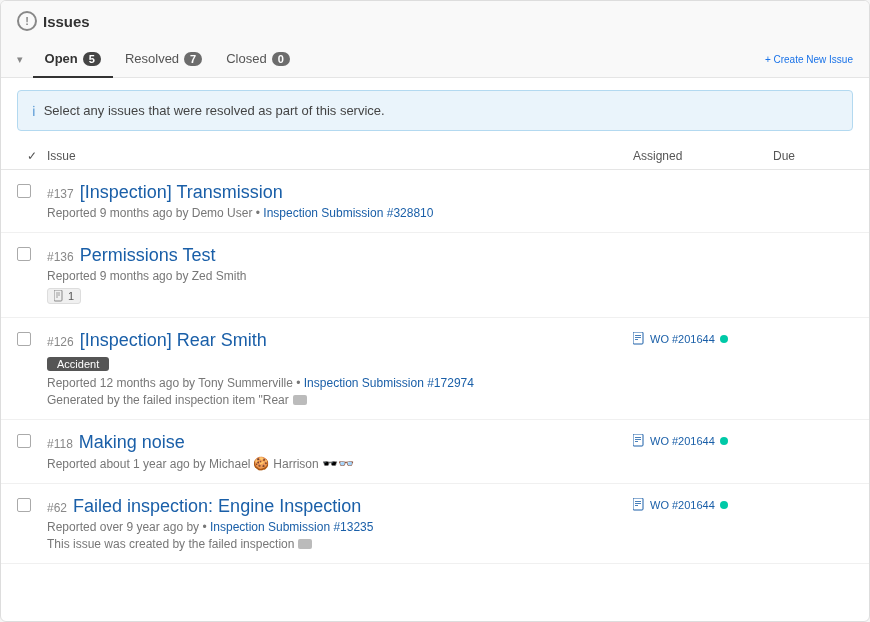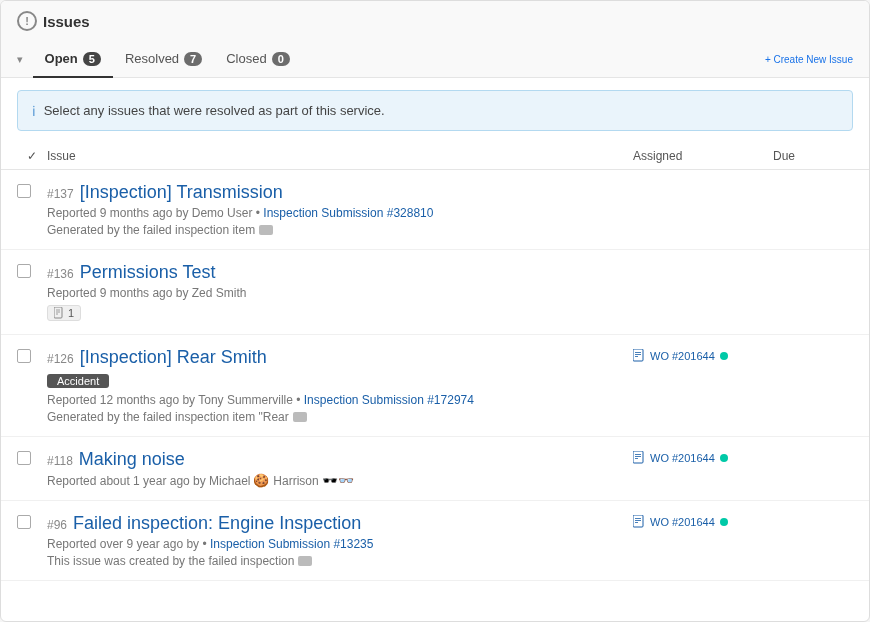--- a/index.html
+++ b/index.html
@@ -287,24 +287,20 @@
     <div>
       <div class="checkbox"></div>
     </div>
     <div class="issue-content">
       <div class="number-meta">
         <span class="issue-number">#137</span>
         <span class="issue-title-link">[Inspection] Transmission</span>
       </div>
       <div class="issue-meta">
         Reported <span>9 months ago</span> by Demo User • <a>Inspection Submission #328810</a>
-      </div>
-      <div class="issue-sub">
-        Generated by the failed inspection item
-        <span class="chat-icon"></span>
       </div>
     </div>
     <div class="assigned-cell"></div>
     <div class="due-cell"></div>
   </div>
 
   <div class="issue-row">
     <div>
       <div class="checkbox"></div>
     </div>
@@ -394,21 +390,21 @@
     </div>
     <div class="due-cell"></div>
   </div>
 
   <div class="issue-row">
     <div>
       <div class="checkbox"></div>
     </div>
     <div class="issue-content">
       <div class="number-meta">
-        <span class="issue-number">#96</span>
+        <span class="issue-number">#62</span>
         <span class="issue-title-link">Failed inspection: Engine Inspection</span>
       </div>
       <div class="issue-meta">
         Reported <span>over 9 year ago</span> by • <a>Inspection Submission #13235</a>
       </div>
       <div class="issue-sub">
         This issue was created by the failed inspection
         <span class="chat-icon"></span>
       </div>
     </div>

